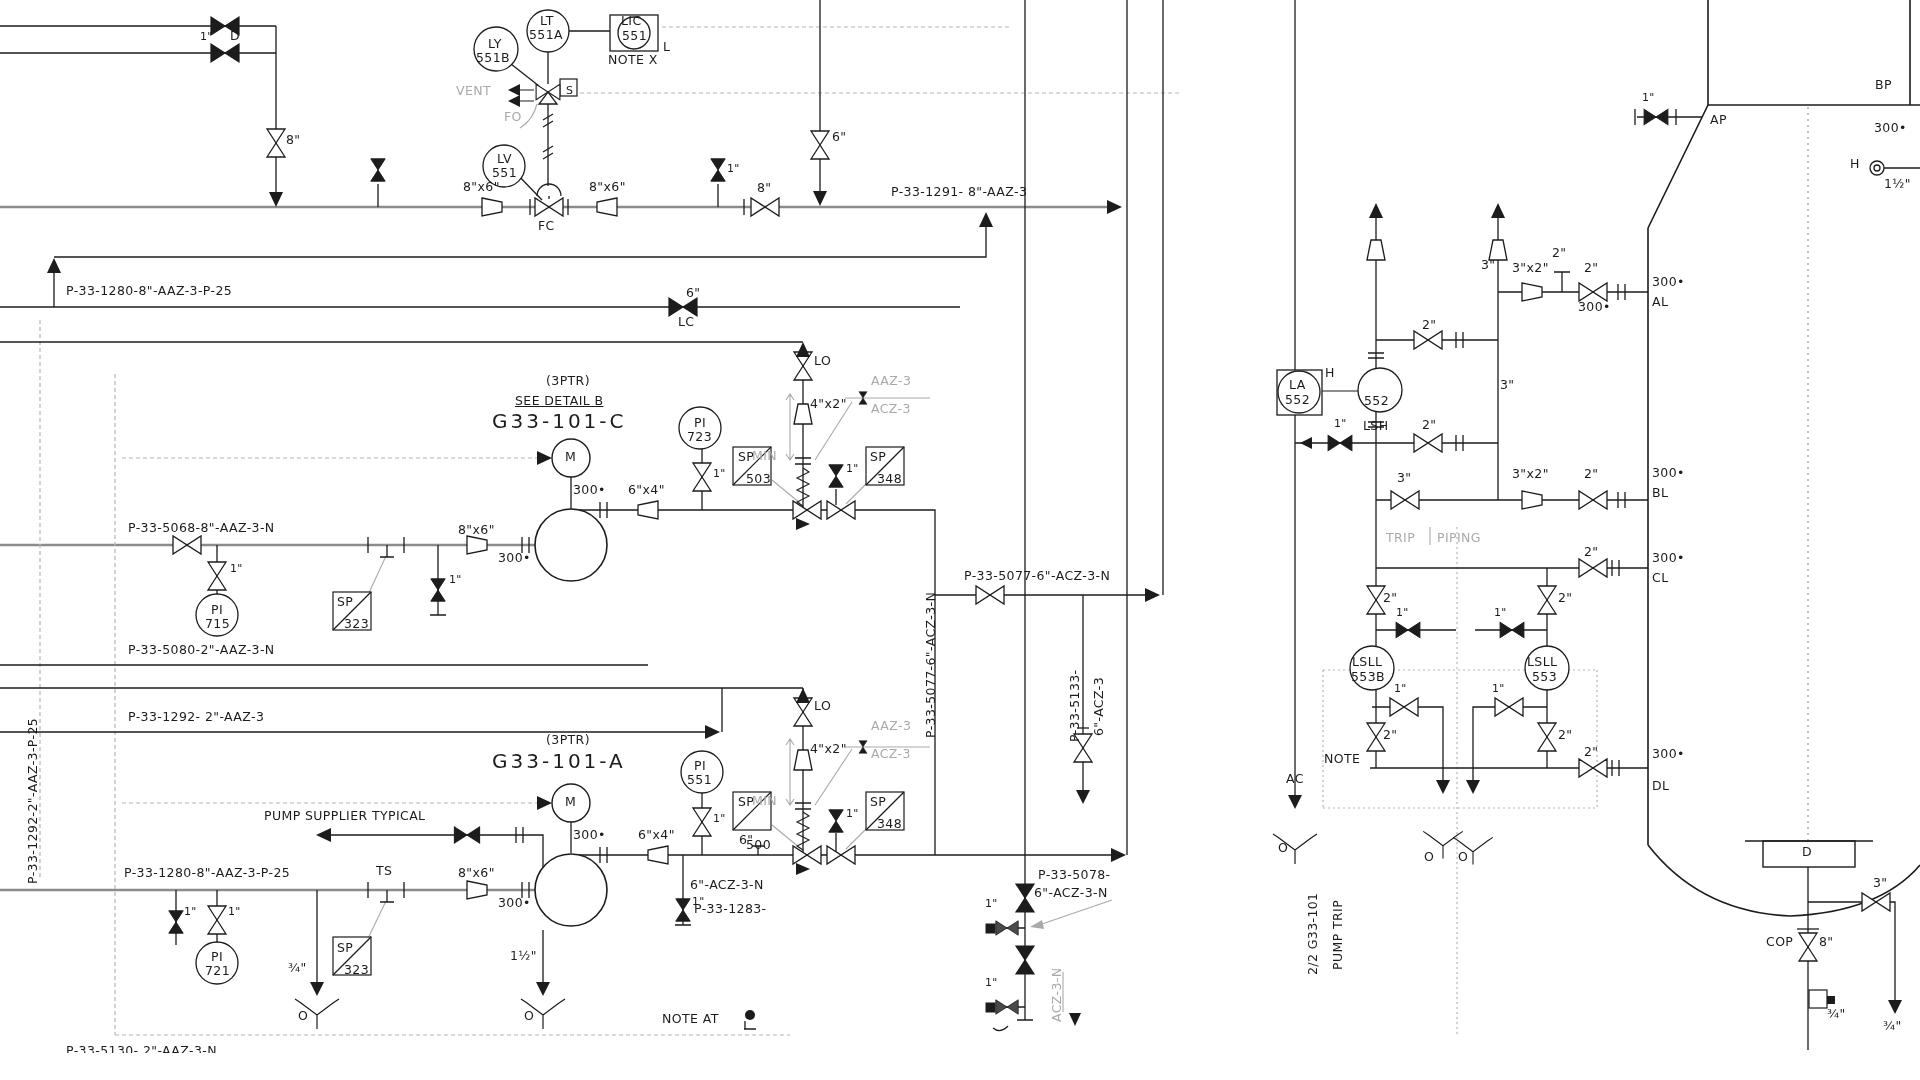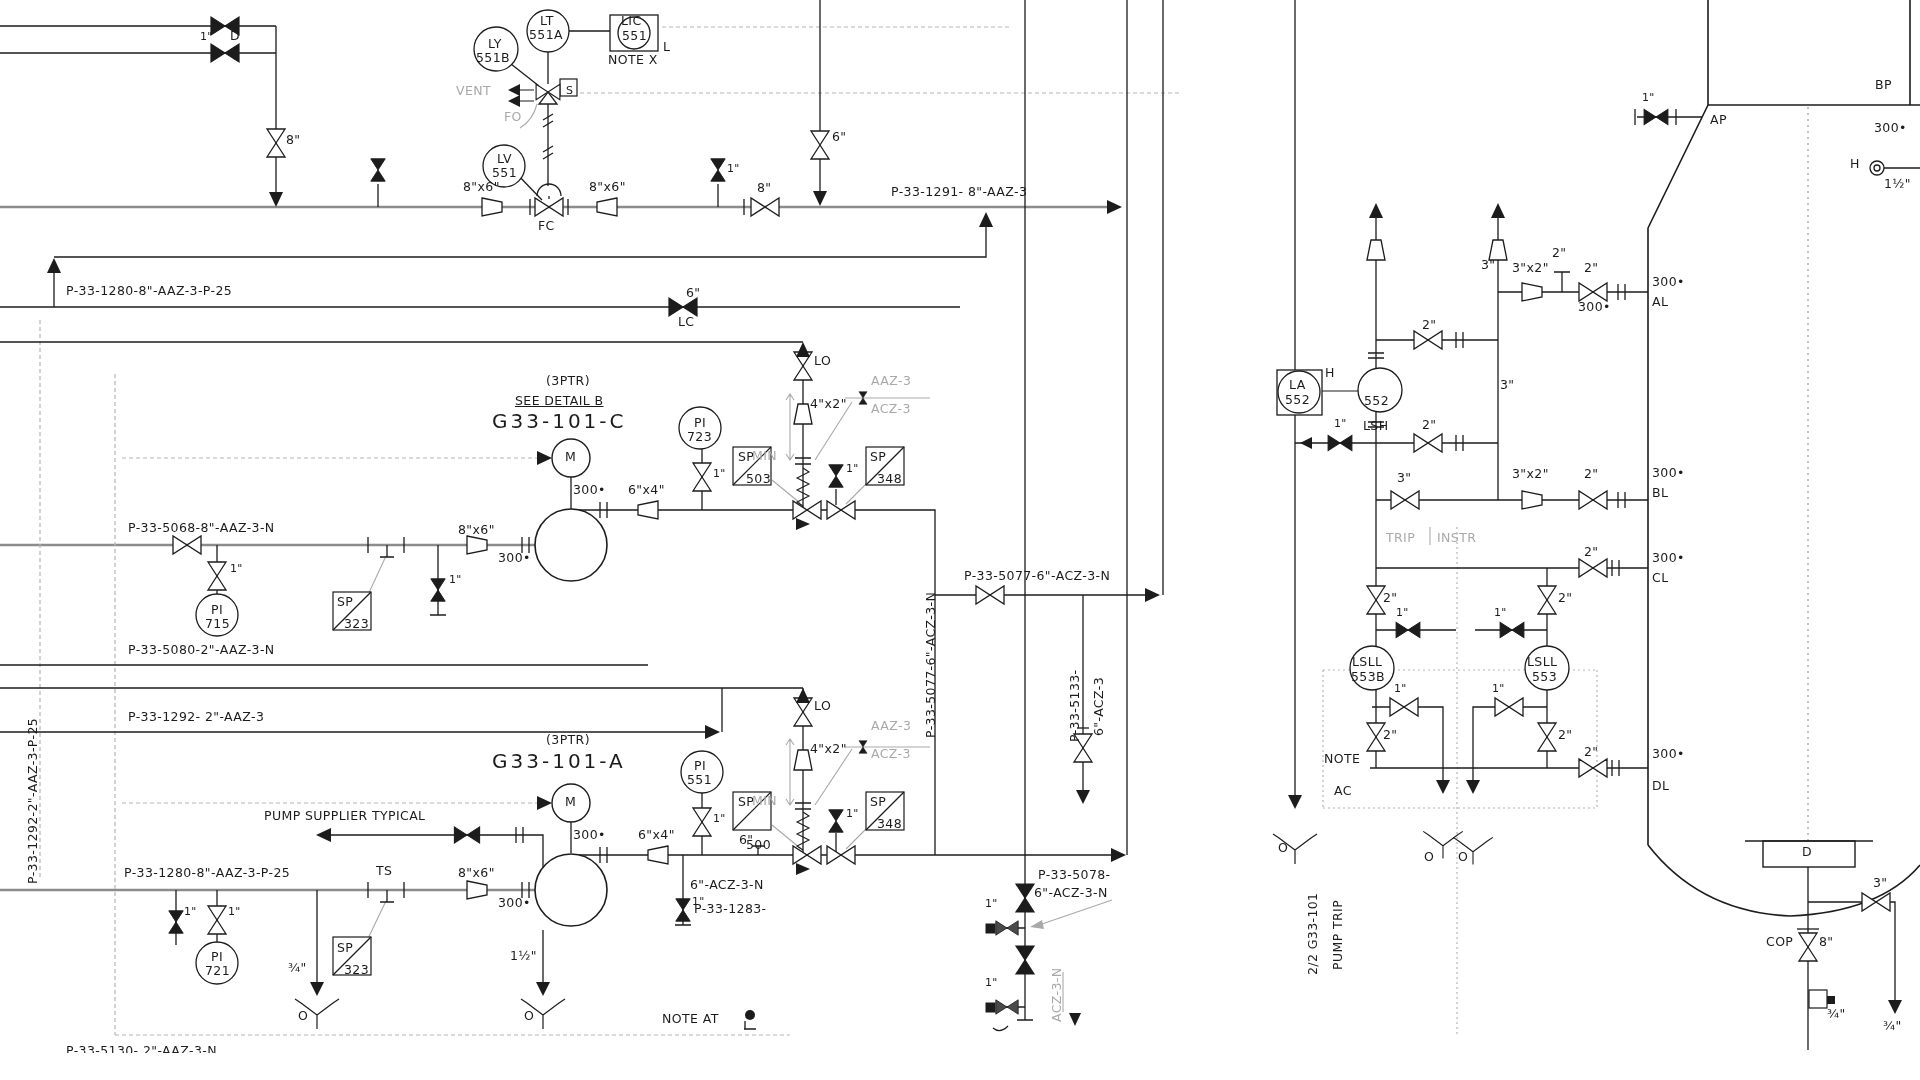--- a/index.html
+++ b/index.html
@@ -435,21 +435,21 @@
     <span class="lbl" style="left: 662px; top: 1012px;">NOTE AT</span>
     <span class="lbl clip" style="left: 66px; top: 1044px;">P-33-5130- 2"-AAZ-3-N</span>
     <span class="lbl" style="left: 1038px; top: 868px;">P-33-5078-</span>
     <span class="lbl" style="left: 1034px; top: 886px;">6"-ACZ-3-N</span>
     <span class="lbl sm" style="left: 985px; top: 898px;">1"</span>
     <span class="lbl sm" style="left: 985px; top: 977px;">1"</span>
     <span class="lbl g rot" style="left: 1050px; top: 1022px;">ACZ-3-N</span>
     <span class="lbl rot" style="left: 1306px; top: 975px;">2/2 G33-101</span>
     <span class="lbl rot" style="left: 1331px; top: 970px;">PUMP TRIP</span>
     <span class="lbl g" style="left: 1386px; top: 531px;">TRIP</span>
-    <span class="lbl g" style="left: 1437px; top: 531px;">INSTR</span>
+    <span class="lbl g" style="left: 1437px; top: 531px;">PIPING</span>
     <span class="lbl" style="left: 1289px; top: 378px;">LA</span>
     <span class="lbl" style="left: 1285px; top: 393px;">552</span>
     <span class="lbl" style="left: 1325px; top: 366px;">H</span>
     <span class="lbl" style="left: 1363px; top: 379px; margin-top: 40px;">LSH</span>
     <span class="lbl" style="left: 1364px; top: 394px;">552</span>
     <span class="lbl" style="left: 1422px; top: 318px;">2"</span>
     <span class="lbl sm" style="left: 1334px; top: 418px;">1"</span>
     <span class="lbl" style="left: 1422px; top: 418px;">2"</span>
     <span class="lbl" style="left: 1481px; top: 258px;">3"</span>
     <span class="lbl" style="left: 1500px; top: 378px;">3"</span>
@@ -476,21 +476,21 @@
     <span class="lbl sm" style="left: 1396px; top: 607px;">1"</span>
     <span class="lbl sm" style="left: 1494px; top: 607px;">1"</span>
     <span class="lbl sm" style="left: 1394px; top: 683px;">1"</span>
     <span class="lbl sm" style="left: 1492px; top: 683px;">1"</span>
     <span class="lbl" style="left: 1383px; top: 728px;">2"</span>
     <span class="lbl" style="left: 1558px; top: 728px;">2"</span>
     <span class="lbl" style="left: 1584px; top: 745px;">2"</span>
     <span class="lbl" style="left: 1652px; top: 747px;">300•</span>
     <span class="lbl" style="left: 1652px; top: 767px; margin-top: 12px;">DL</span>
     <span class="lbl" style="left: 1324px; top: 752px;">NOTE</span>
-    <span class="lbl" style="left: 1334px; top: 772px; margin-top: 12px;">AC</span>
+    <span class="lbl" style="left: 1286px; top: 772px;">AC</span>
     <span class="lbl" style="left: 1278px; top: 841px;">O</span>
     <span class="lbl" style="left: 1424px; top: 850px;">O</span>
     <span class="lbl" style="left: 1458px; top: 850px;">O</span>
     <span class="lbl" style="left: 1875px; top: 78px;">BP</span>
     <span class="lbl" style="left: 1710px; top: 113px;">AP</span>
     <span class="lbl sm" style="left: 1642px; top: 92px;">1"</span>
     <span class="lbl" style="left: 1874px; top: 121px;">300•</span>
     <span class="lbl" style="left: 1850px; top: 157px;">H</span>
     <span class="lbl" style="left: 1884px; top: 177px;">1½"</span>
     <span class="lbl" style="left: 1802px; top: 845px;">D</span>

